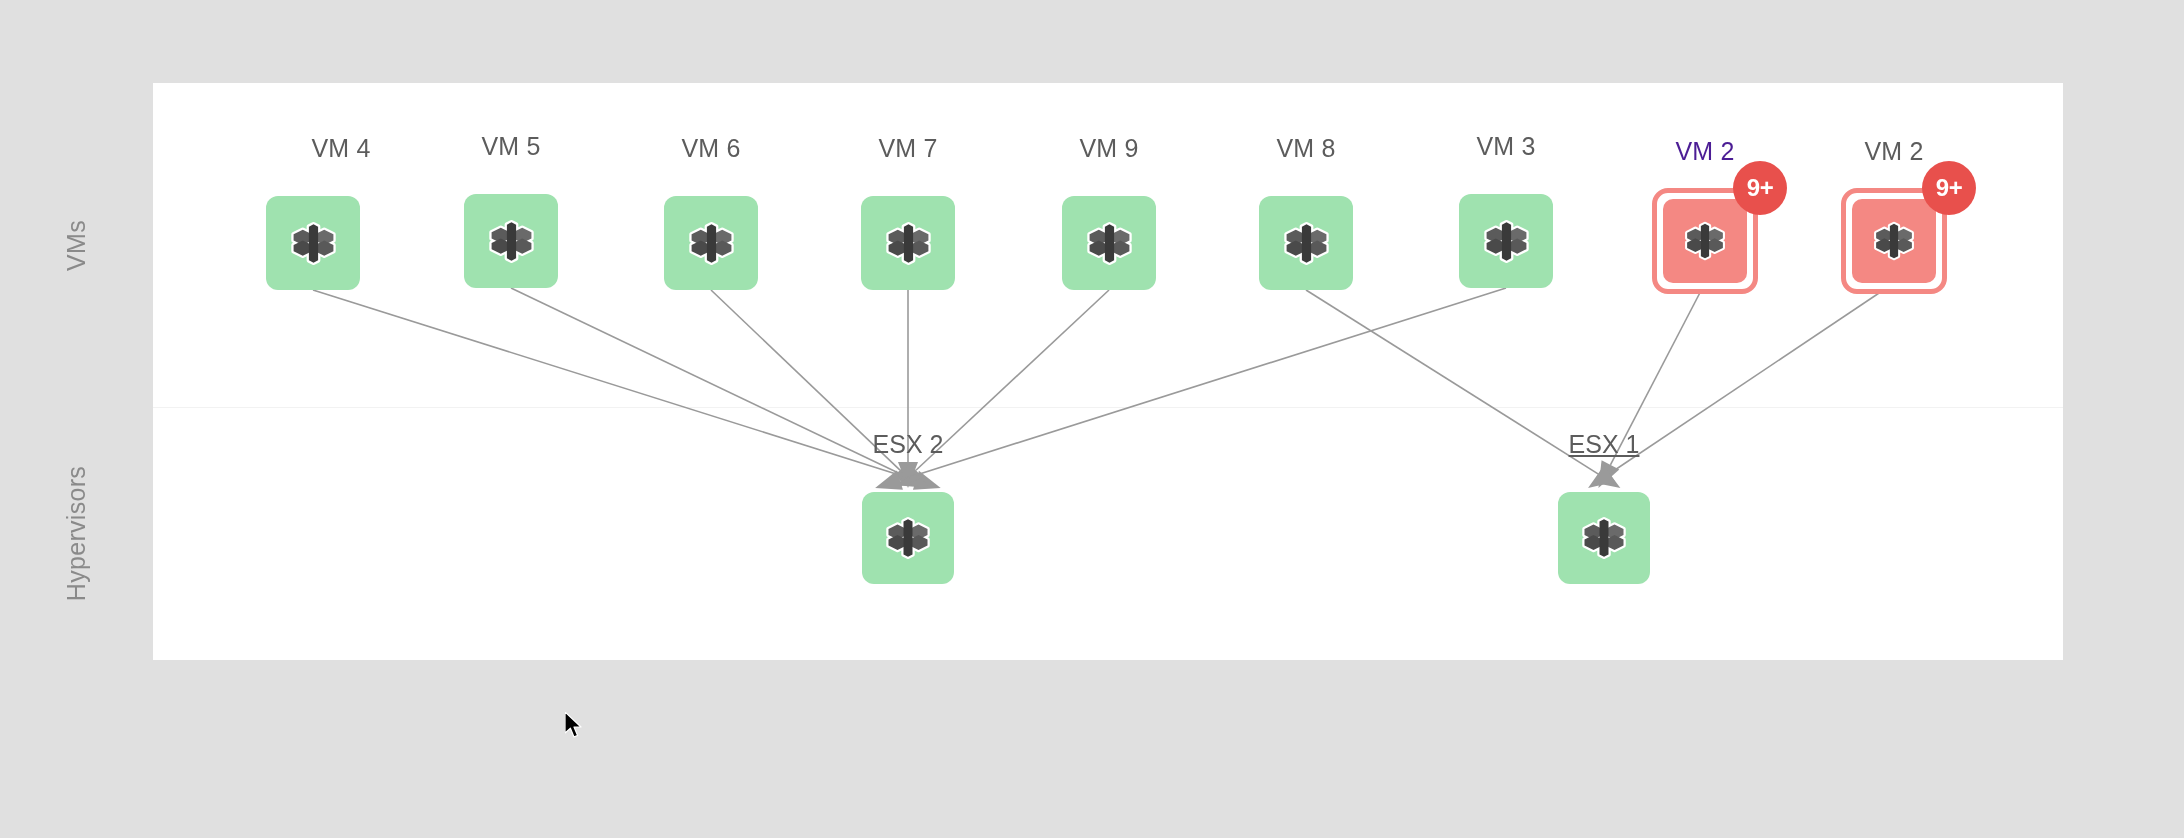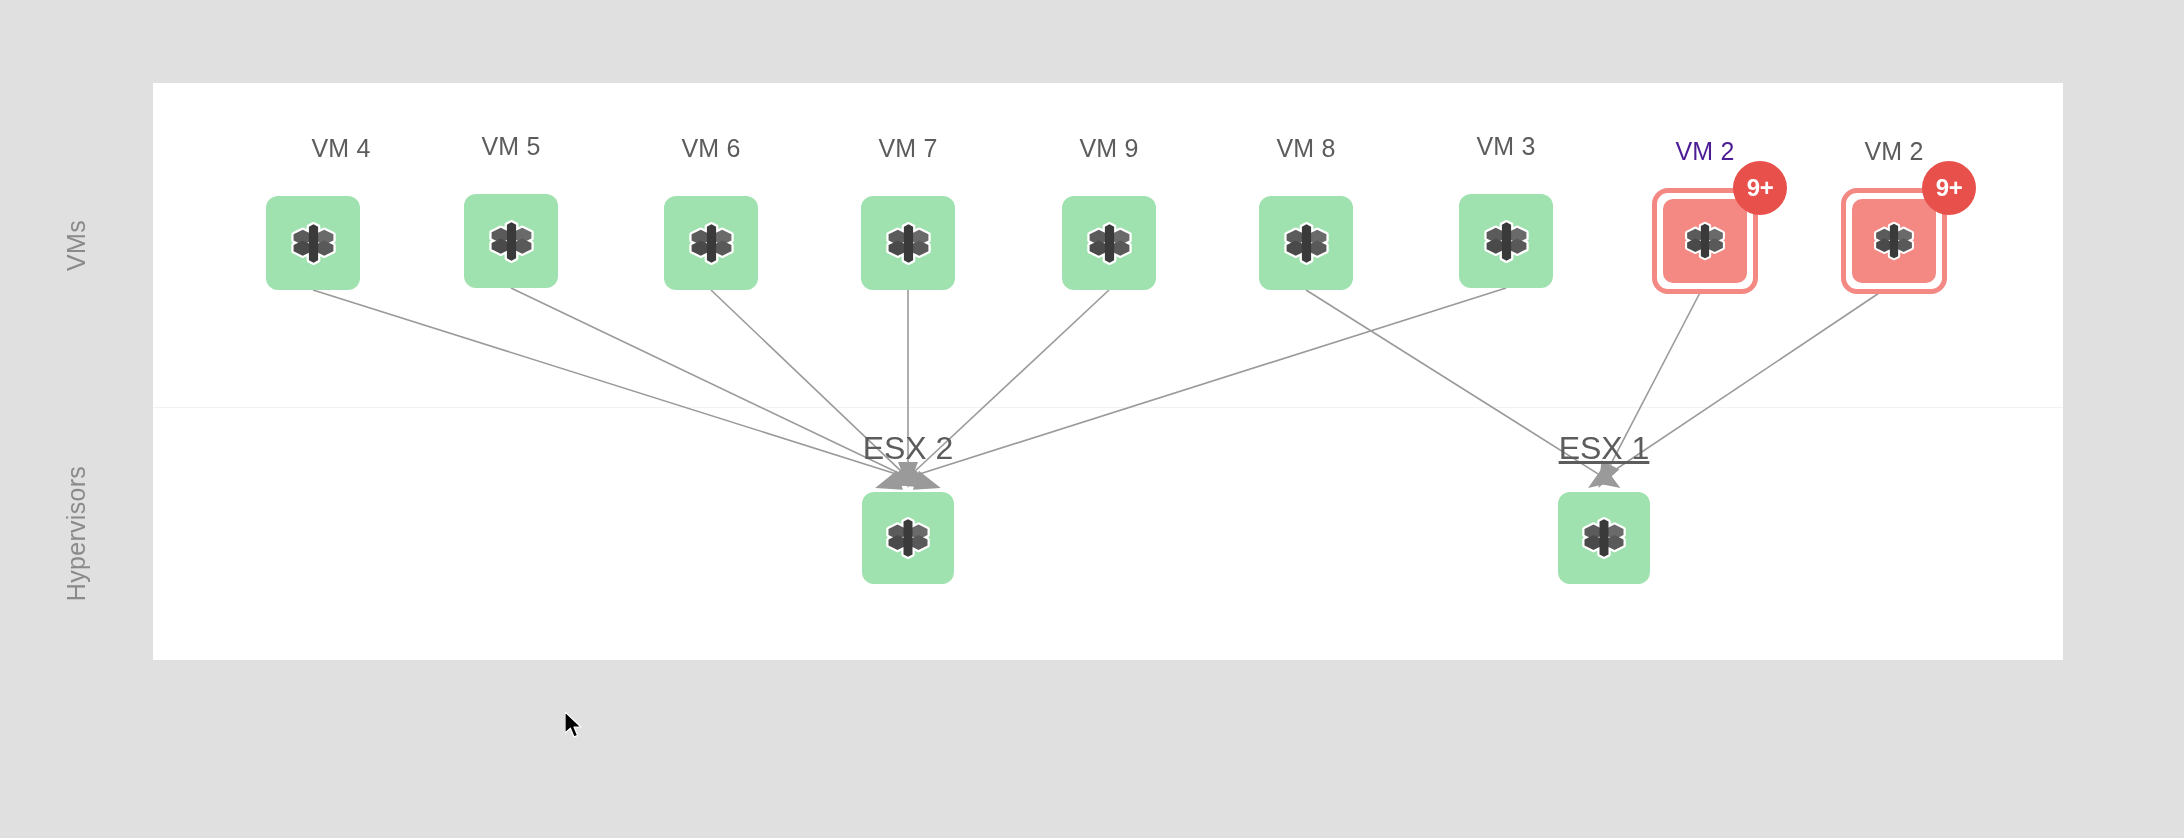--- a/index.html
+++ b/index.html
@@ -110,21 +110,21 @@
     font-size: 24px;
     font-weight: 600;
     letter-spacing: -0.5px;
   }
 
   
   .hv-label {
     position: absolute;
     transform: translateX(-50%);
     white-space: nowrap;
-    font-size: 32px;
+    font-size: 25px;
     color: #4f4f4f;
     background: transparent;
   }
 
   
   .cursor {
     position: absolute;
     pointer-events: none;
   }
 </style>

